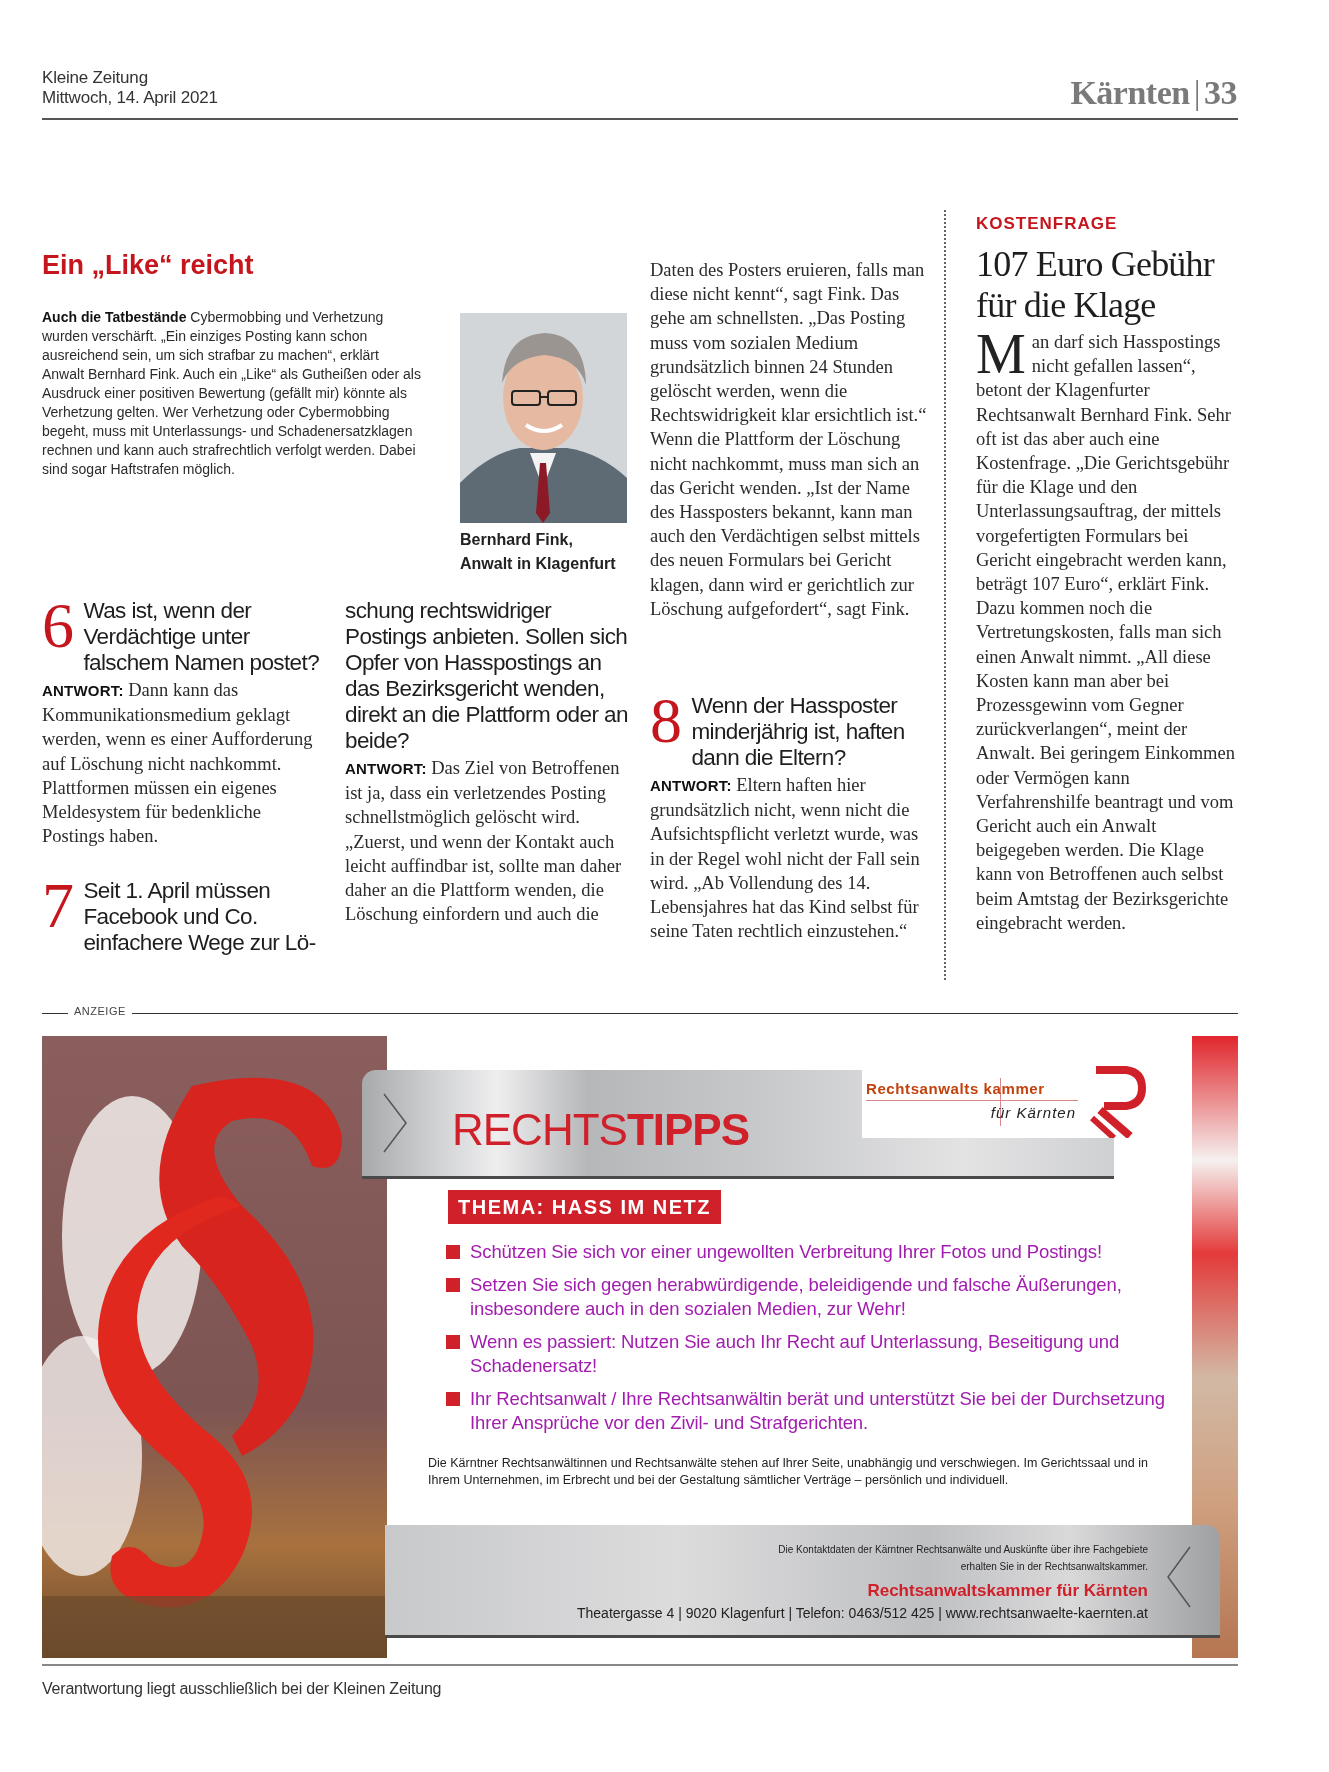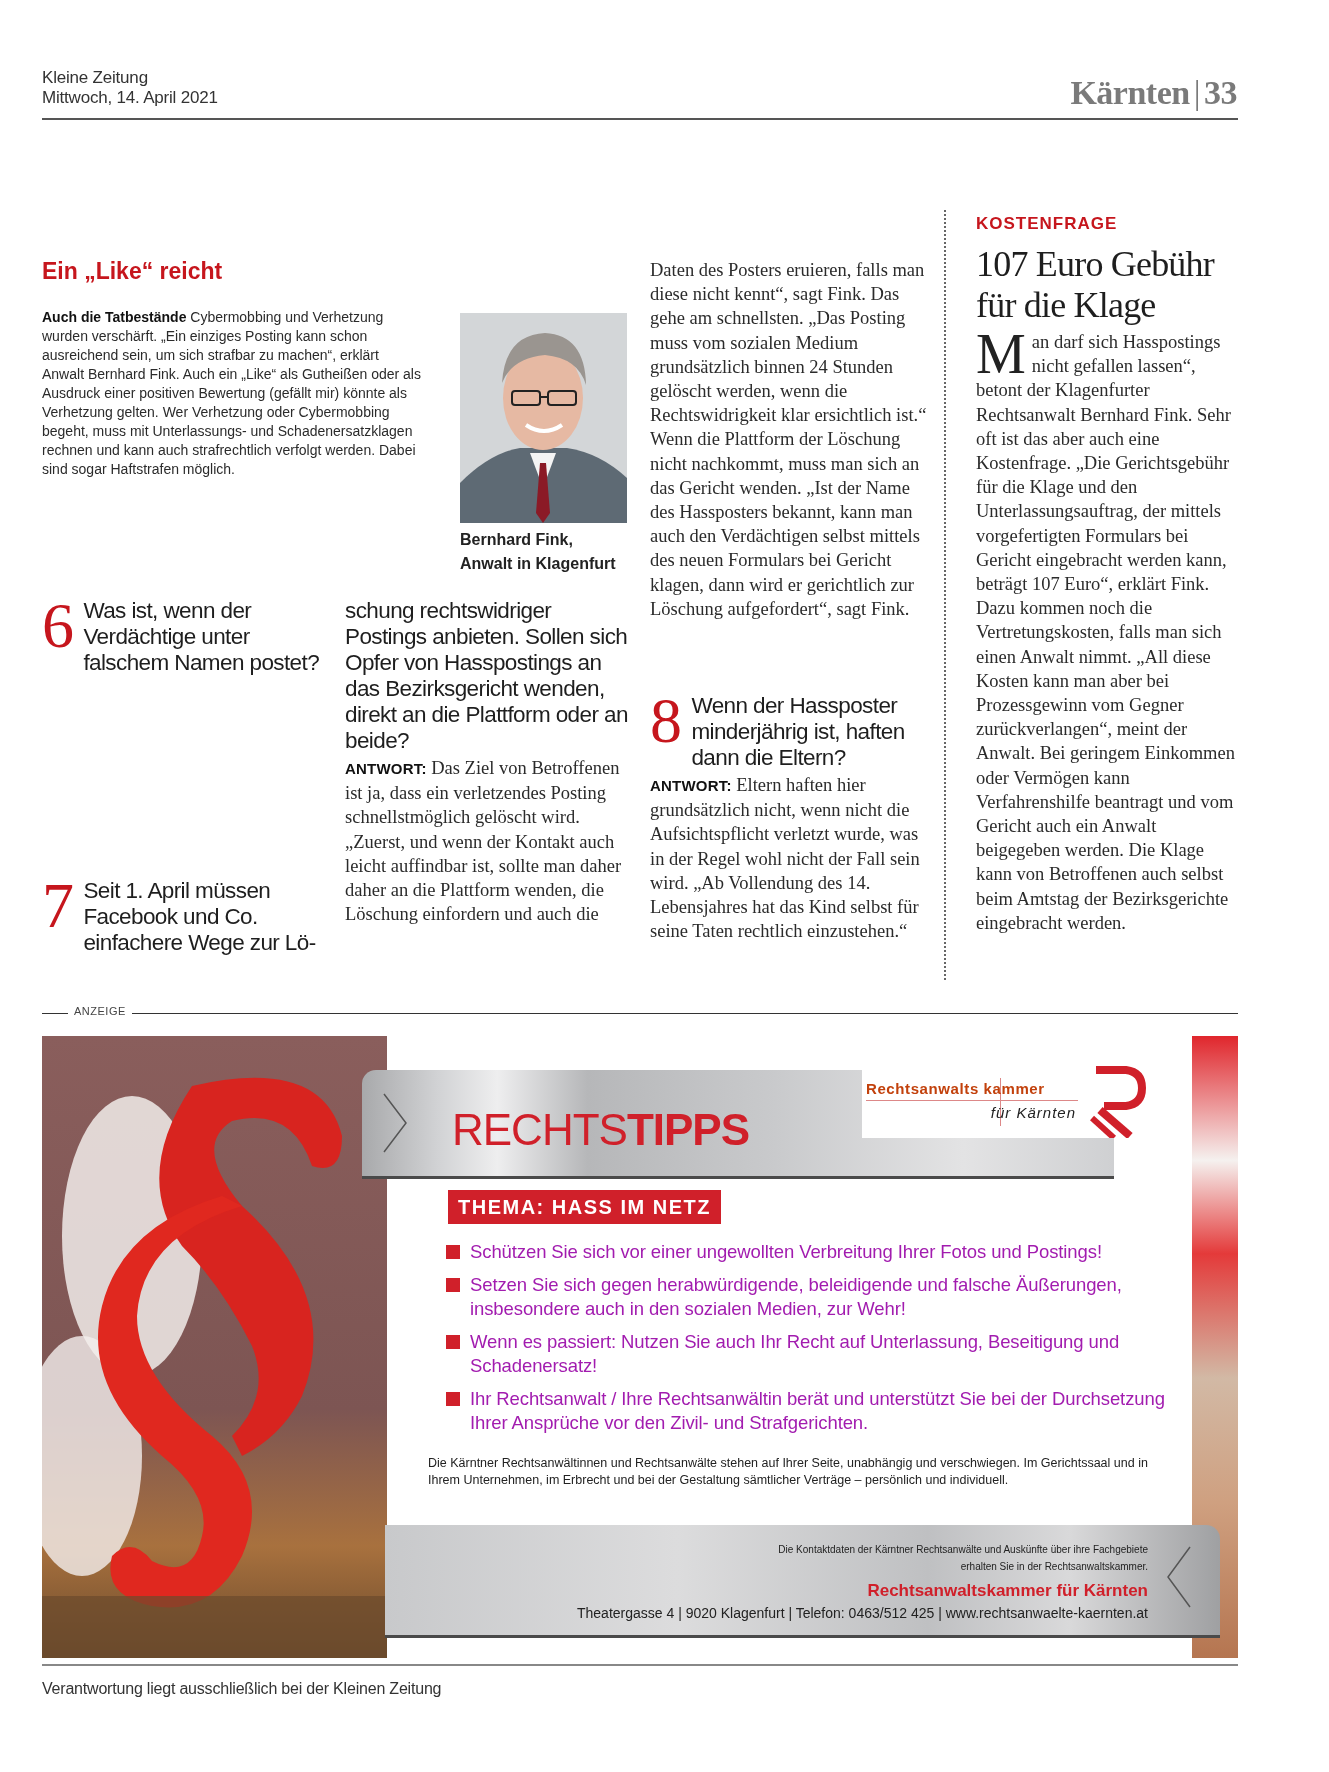--- a/index.html
+++ b/index.html
@@ -7,21 +7,21 @@
   .sans { font-family: "Liberation Sans", sans-serif; }
   .abs { position: absolute; }
 
   
   .hdr-pub { left: 42px; top: 68px; font-size: 17px; line-height: 20px; color: #333; letter-spacing: -0.2px; }
   .hdr-section { right: 92px; top: 74px; font-size: 34px; font-weight: bold; color: #7a7a7a; font-family: "Liberation Serif", serif; letter-spacing: -0.5px; }
   .hdr-section .sep { font-weight: normal; margin: 0 4px; }
   .hdr-rule { left: 42px; top: 118px; width: 1196px; height: 2px; background: #555; }
 
   
-  .col1-title { left: 42px; top: 258px; font-size: 23px; font-weight: bold; color: #c6161d; }
+  .col1-title { left: 42px; top: 250px; font-size: 27px; font-weight: bold; color: #c6161d; }
   .col1-body { left: 42px; top: 308px; width: 380px; font-size: 14px; line-height: 19px; color: #2b2b2b; }
   .col1-body b { font-weight: bold; color: #111; }
 
   .portrait { left: 460px; top: 313px; width: 167px; height: 210px; background: linear-gradient(180deg,#d6d9db 0%,#c9ccce 55%,#6d7880 70%,#5b6670 100%); overflow: hidden; }
   .portrait svg { width: 100%; height: 100%; display: block; }
   .caption { left: 460px; top: 528px; width: 180px; font-size: 16px; line-height: 24px; font-weight: bold; color: #222; }
 
   
   .qa { font-family: "Liberation Serif", serif; color: #222; }
   .qa .q { font-family: "Liberation Sans", sans-serif; font-size: 22.5px; line-height: 26px; letter-spacing: -0.6px; color: #1e1e1e; }
@@ -112,20 +112,21 @@
     <path d="M66 112 Q84 124 102 112" stroke="#fff" stroke-width="4" fill="none"></path>
   </svg>
 </div>
 <div class="abs caption sans">
   <div>Bernhard Fink,</div>
   <div>Anwalt in Klagenfurt</div>
 </div>
 
 <div class="abs qa q6">
   <div class="q"><span class="num">6</span><span>Was ist, wenn der Verdächtige unter falschem Namen postet?</span></div>
+  <div class="a"><b>ANTWORT:</b><span> Dann kann das Kommunikationsmedium geklagt werden, wenn es einer Aufforderung auf Löschung nicht nachkommt. Plattformen müssen ein eigenes Meldesystem für bedenkliche Postings haben.</span></div>
 </div>
 
 <div class="abs qa q7">
   <div class="q"><span class="num">7</span><span>Seit 1. April müssen Facebook und Co. einfachere Wege zur Lö-</span></div>
 </div>
 
 <div class="abs qa col2">
   <div class="q">schung rechtswidriger Postings anbieten. Sollen sich Opfer von Hasspostings an das Bezirksgericht wenden, direkt an die Plattform oder an beide?</div>
   <div class="a"><b>ANTWORT:</b><span> Das Ziel von Betroffenen ist ja, dass ein verletzendes Posting schnellstmöglich gelöscht wird. „Zuerst, und wenn der Kontakt auch leicht auffindbar ist, sollte man daher daher an die Plattform wenden, die Löschung einfordern und auch die</span></div>
 </div>

